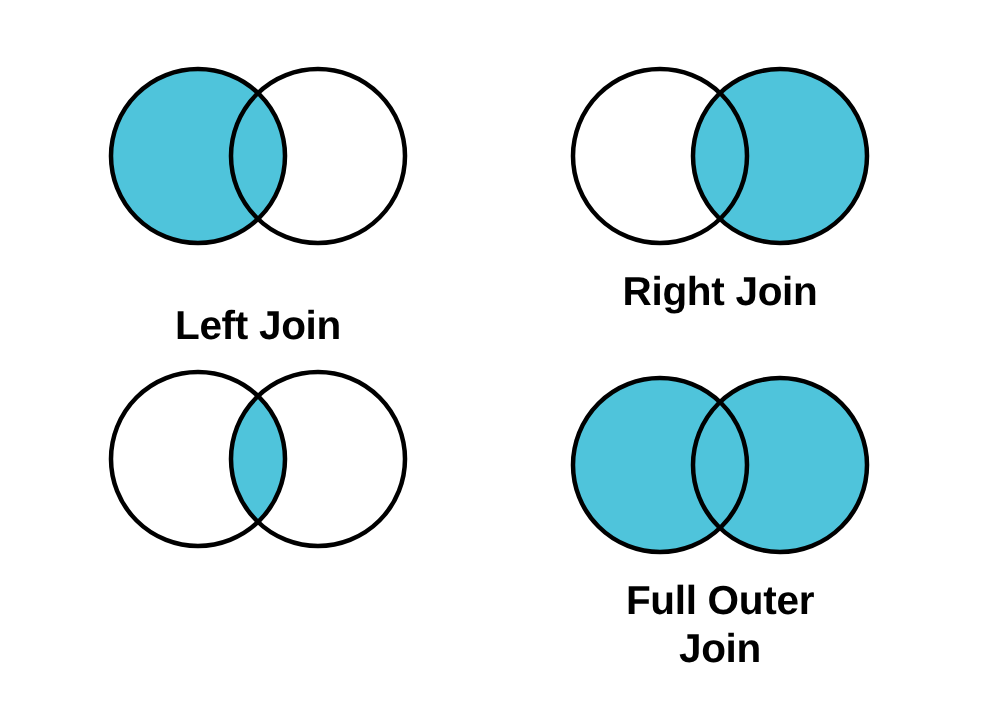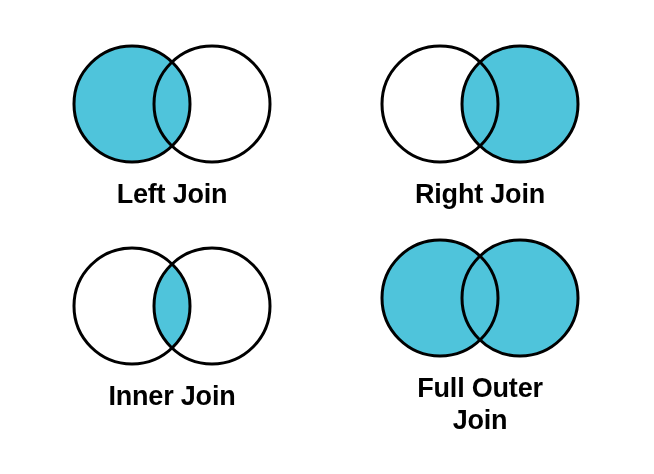--- a/index.html
+++ b/index.html
@@ -24,24 +24,24 @@
 
   .venn-cell {
     position: absolute;
     width: 300px;
     display: flex;
     flex-direction: column;
     align-items: center;
   }
 
   
-  .cell-left-join    { left: 22px;  top: 38px; }
+  .cell-left-join    { left: 22px;  top: 38px; gap: 23px; }
   .cell-right-join   { left: 330px; top: 38px; align-items: center; }
   .cell-inner-join   { left: 22px;  top: 240px; }
-  .cell-full-outer   { left: 330px; top: 232px; }
+  .cell-full-outer   { left: 330px; top: 244px; }
 
   .venn-figure {
     width: 300px;
     height: 132px;
     display: block;
   }
 
   .venn-label {
     margin-top: 9px;
     font-size: 27px;
@@ -106,21 +106,20 @@
             <circle cx="110" cy="66" r="58"></circle>
           </clipPath>
       </defs>
 
       <g clip-path="url(#clipL-ij)">
         <circle class="venn-region" cx="190" cy="66" r="58" fill="#4fc4db"></circle>
       </g>
       <circle class="venn-circle-outline" cx="110" cy="66" r="58" stroke="#000000" stroke-width="3"></circle>
       <circle class="venn-circle-outline" cx="190" cy="66" r="58" stroke="#000000" stroke-width="3"></circle>
     </svg>
-    <div class="venn-label" style="color: rgb(0, 0, 0);">Inner Join</div>
   </div>
 
   <div class="venn-cell cell-full-outer">
     <svg class="venn-figure" viewBox="0 0 300 132">
       <circle class="venn-region" cx="110" cy="66" r="58" fill="#4fc4db"></circle>
       <circle class="venn-region" cx="190" cy="66" r="58" fill="#4fc4db"></circle>
       <circle class="venn-circle-outline" cx="110" cy="66" r="58" stroke="#000000" stroke-width="3"></circle>
       <circle class="venn-circle-outline" cx="190" cy="66" r="58" stroke="#000000" stroke-width="3"></circle>
     </svg>
     <div class="venn-label" style="color: rgb(0, 0, 0);">Full Outer

